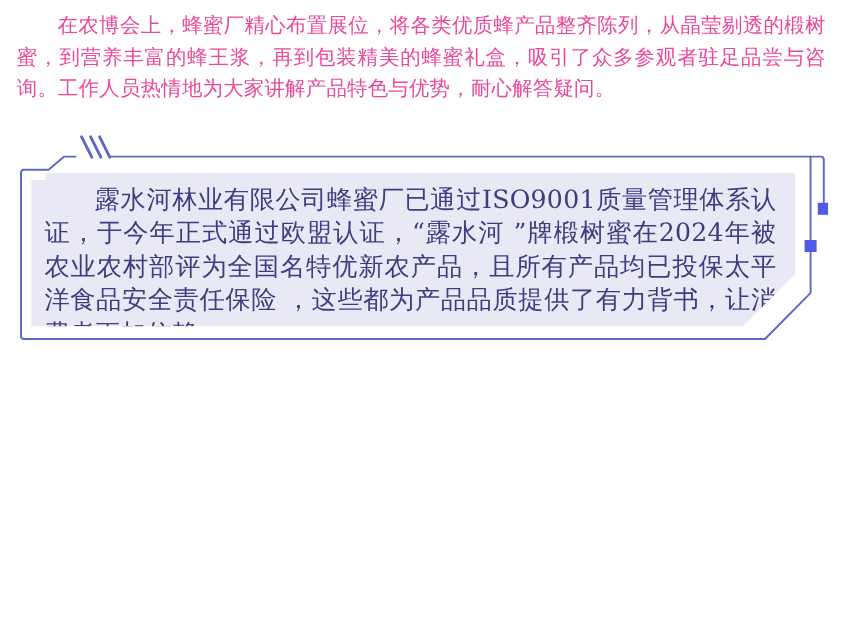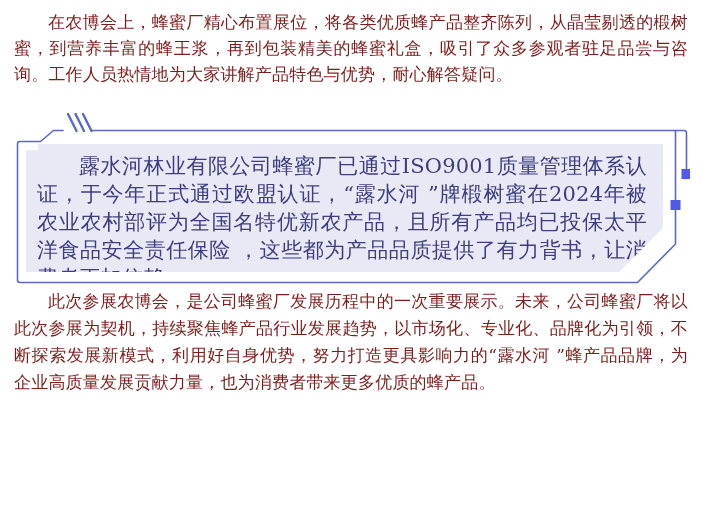--- a/index.html
+++ b/index.html
@@ -16,21 +16,21 @@
   .page {
     box-sizing: border-box;
     width: 702px;
     height: 519px;
     padding: 9px 14px 0 14px;
     background: #ffffff;
   }
   .para {
     margin: 0;
     font-size: 17px;
-    color: #7f1d1d;
+    color: #ec4899;
     text-align: justify;
     text-justify: inter-ideograph;
     text-indent: 2em;
     letter-spacing: 0.2px;
   }
   .para.p1 { line-height: 26px; }
   .para.p2 { line-height: 27px; margin-top: 33px; }
   .para.p3 { line-height: 27px; }
 
   
@@ -93,15 +93,14 @@
       <rect x="656.5" y="88" width="10" height="10" fill="#515ae8"></rect>
     </svg>
 
     <div class="callout-box">
       <p class="callout-text">露水河林业有限公司蜂蜜厂已通过ISO9001质量管理体系认证，于今年正式通过欧盟认证，“露水河 ”牌椴树蜜在2024年被农业农村部评为全国名特优新农产品，且所有产品均已投保太平洋食品安全责任保险 ，这些都为产品品质提供了有力背书，让消费者更加信赖。</p>
     </div>
 
   </div>
 
 
-  <p class="para p3">此次参展农博会，是公司蜂蜜厂发展历程中的一次重要展示。未来，公司蜂蜜厂将以此次参展为契机，持续聚焦蜂产品行业发展趋势，以市场化、专业化、品牌化为引领，不断探索发展新模式，利用好自身优势，努力打造更具影响力的“露水河 ”蜂产品品牌，为企业高质量发展贡献力量，也为消费者带来更多优质的蜂产品。</p>
 
 </div>
 
 </body></html>

